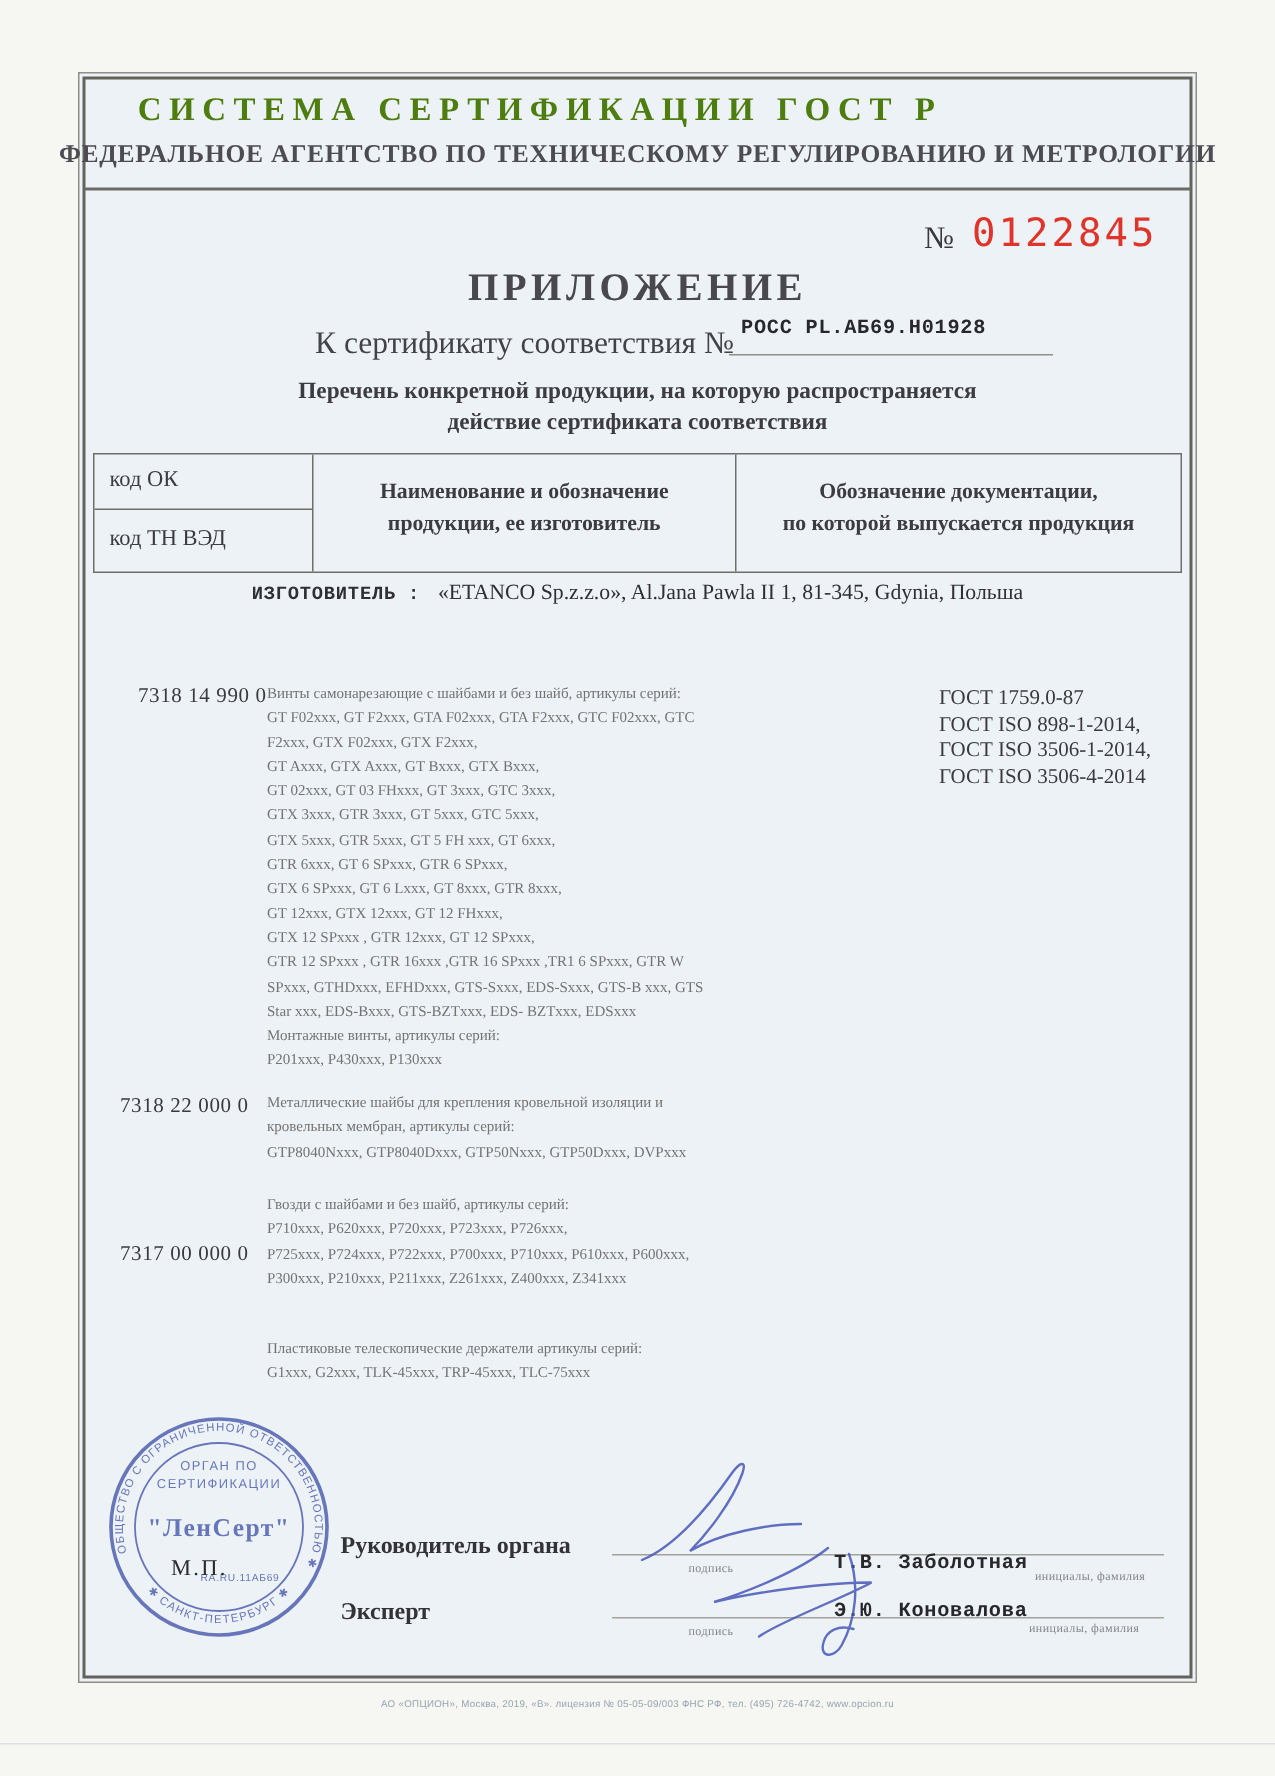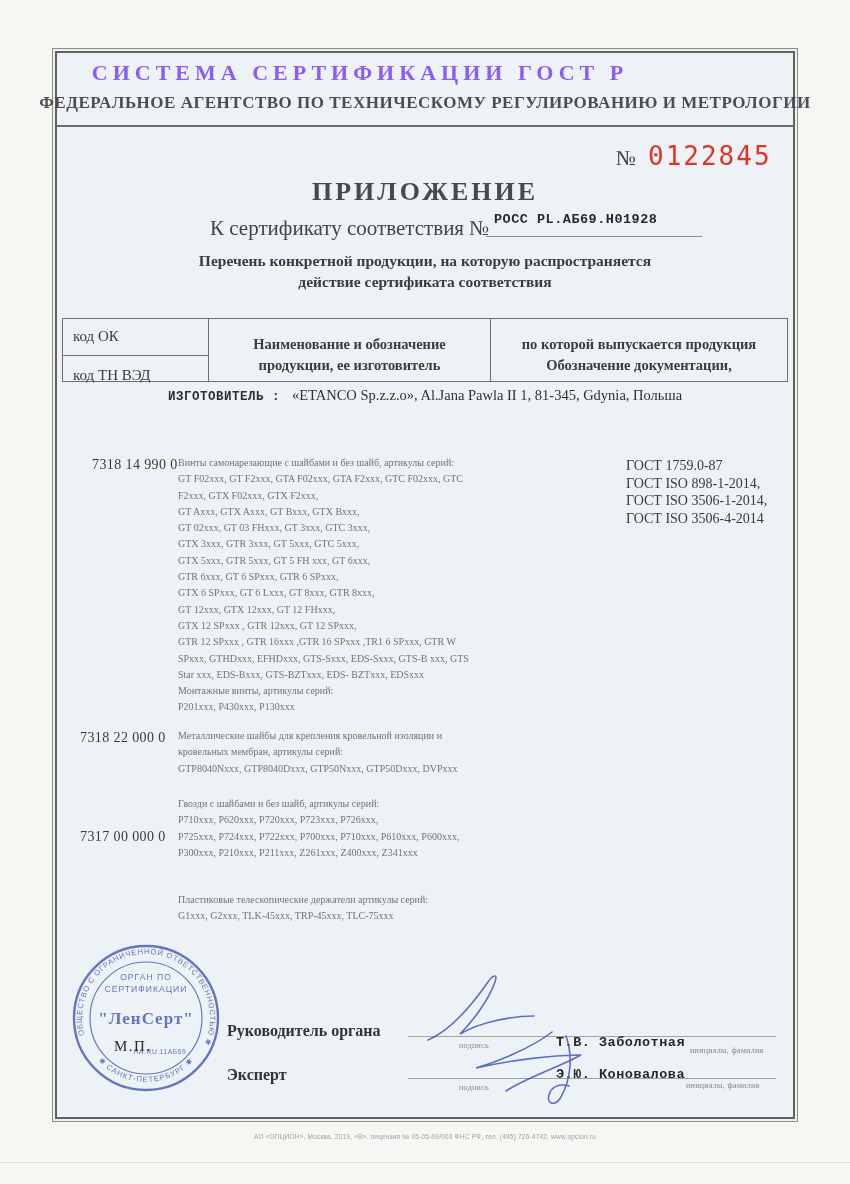--- a/index.html
+++ b/index.html
@@ -15,21 +15,21 @@
     left:52px;top:48px;width:744px;height:1072px;
     border:1px solid #8e8e86;background:#edf2f6;
   }
   .frame-inner{
     position:absolute;left:2px;top:2px;right:2px;bottom:2px;
     border:2px solid #63635c;
   }
   
   .sys-title{
     left:0;top:60px;width:720px;text-align:center;
-    font-size:22px;font-weight:bold;letter-spacing:5px;color:#8b5cf6;
+    font-size:22px;font-weight:bold;letter-spacing:5px;color:#4d7c0f;
   }
   .agency{
     left:0;top:93px;width:850px;text-align:center;
     font-size:17px;font-weight:bold;letter-spacing:0.5px;color:#4c4c52;
   }
   .header-divider{left:56px;top:125px;width:738px;height:2px;background:#6c6c65;}
   
   .num-label{left:616px;top:146px;font-size:21px;color:#3a3a3e;}
   .num-value{
     left:648px;top:141px;
@@ -48,21 +48,21 @@
     font-size:13.5px;letter-spacing:0.5px;color:#28282c;
   }
   .cert-underline{left:486px;top:236px;width:216px;height:1px;background:#8f8f88;}
   .subtitle{
     left:0;width:850px;text-align:center;
     font-size:15.5px;font-weight:bold;color:#3b3b40;
   }
   .subtitle1{top:252px;}
   .subtitle2{top:273px;}
   
-  .tbl{left:62px;top:318px;width:726px;height:64px;border:1.5px solid #6f6f68;box-sizing:border-box;}
+  .tbl{left:62px;top:302px;width:726px;height:80px;border:1.5px solid #6f6f68;box-sizing:border-box;}
   .tbl .c1{position:absolute;left:0;top:0;width:146px;height:100%;border-right:1.5px solid #6f6f68;box-sizing:border-box;}
   .tbl .c1a{position:absolute;left:0;top:0;width:100%;height:37px;border-bottom:1.5px solid #6f6f68;box-sizing:border-box;
             font-size:15px;color:#3b3b40;padding:9px 0 0 10px;}
   .tbl .c1b{position:absolute;left:0;top:37px;width:100%;font-size:15px;color:#3b3b40;padding:11px 0 0 10px;box-sizing:border-box;}
   .tbl .c2{position:absolute;left:146px;top:0;width:282px;height:100%;border-right:1.5px solid #6f6f68;box-sizing:border-box;
            text-align:center;padding-top:15px;font-size:14.5px;font-weight:bold;color:#3b3b40;line-height:21px;}
   .tbl .c3{position:absolute;left:428px;top:0;right:0;height:100%;
            text-align:center;padding-top:15px;font-size:14.5px;font-weight:bold;color:#3b3b40;line-height:21px;box-sizing:border-box;}
   
   .manu{left:0;top:386px;width:850px;text-align:center;color:#303034;}
@@ -127,22 +127,22 @@
 <div class="abs tbl">
   <div class="c1">
     <div class="c1a">код ОК</div>
     <div class="c1b">код ТН ВЭД</div>
   </div>
   <div class="c2">
     <div>Наименование и обозначение</div>
     <div>продукции, ее изготовитель</div>
   </div>
   <div class="c3">
+    <div>Обозначение документации,</div>
     <div>по которой выпускается продукция</div>
-    <div>Обозначение документации,</div>
   </div>
 </div>
 
 <div class="abs manu">
   <span class="lbl">ИЗГОТОВИТЕЛЬ :</span>
   <span class="val">«ETANCO Sp.z.z.o», Al.Jana Pawla II 1, 81-345, Gdynia, Польша</span>
 </div>
 
 <div class="abs code" style="left:92px;top:457px;">7318 14 990 0</div>
 <div class="abs ptext" style="left:178px;top:455px;">

